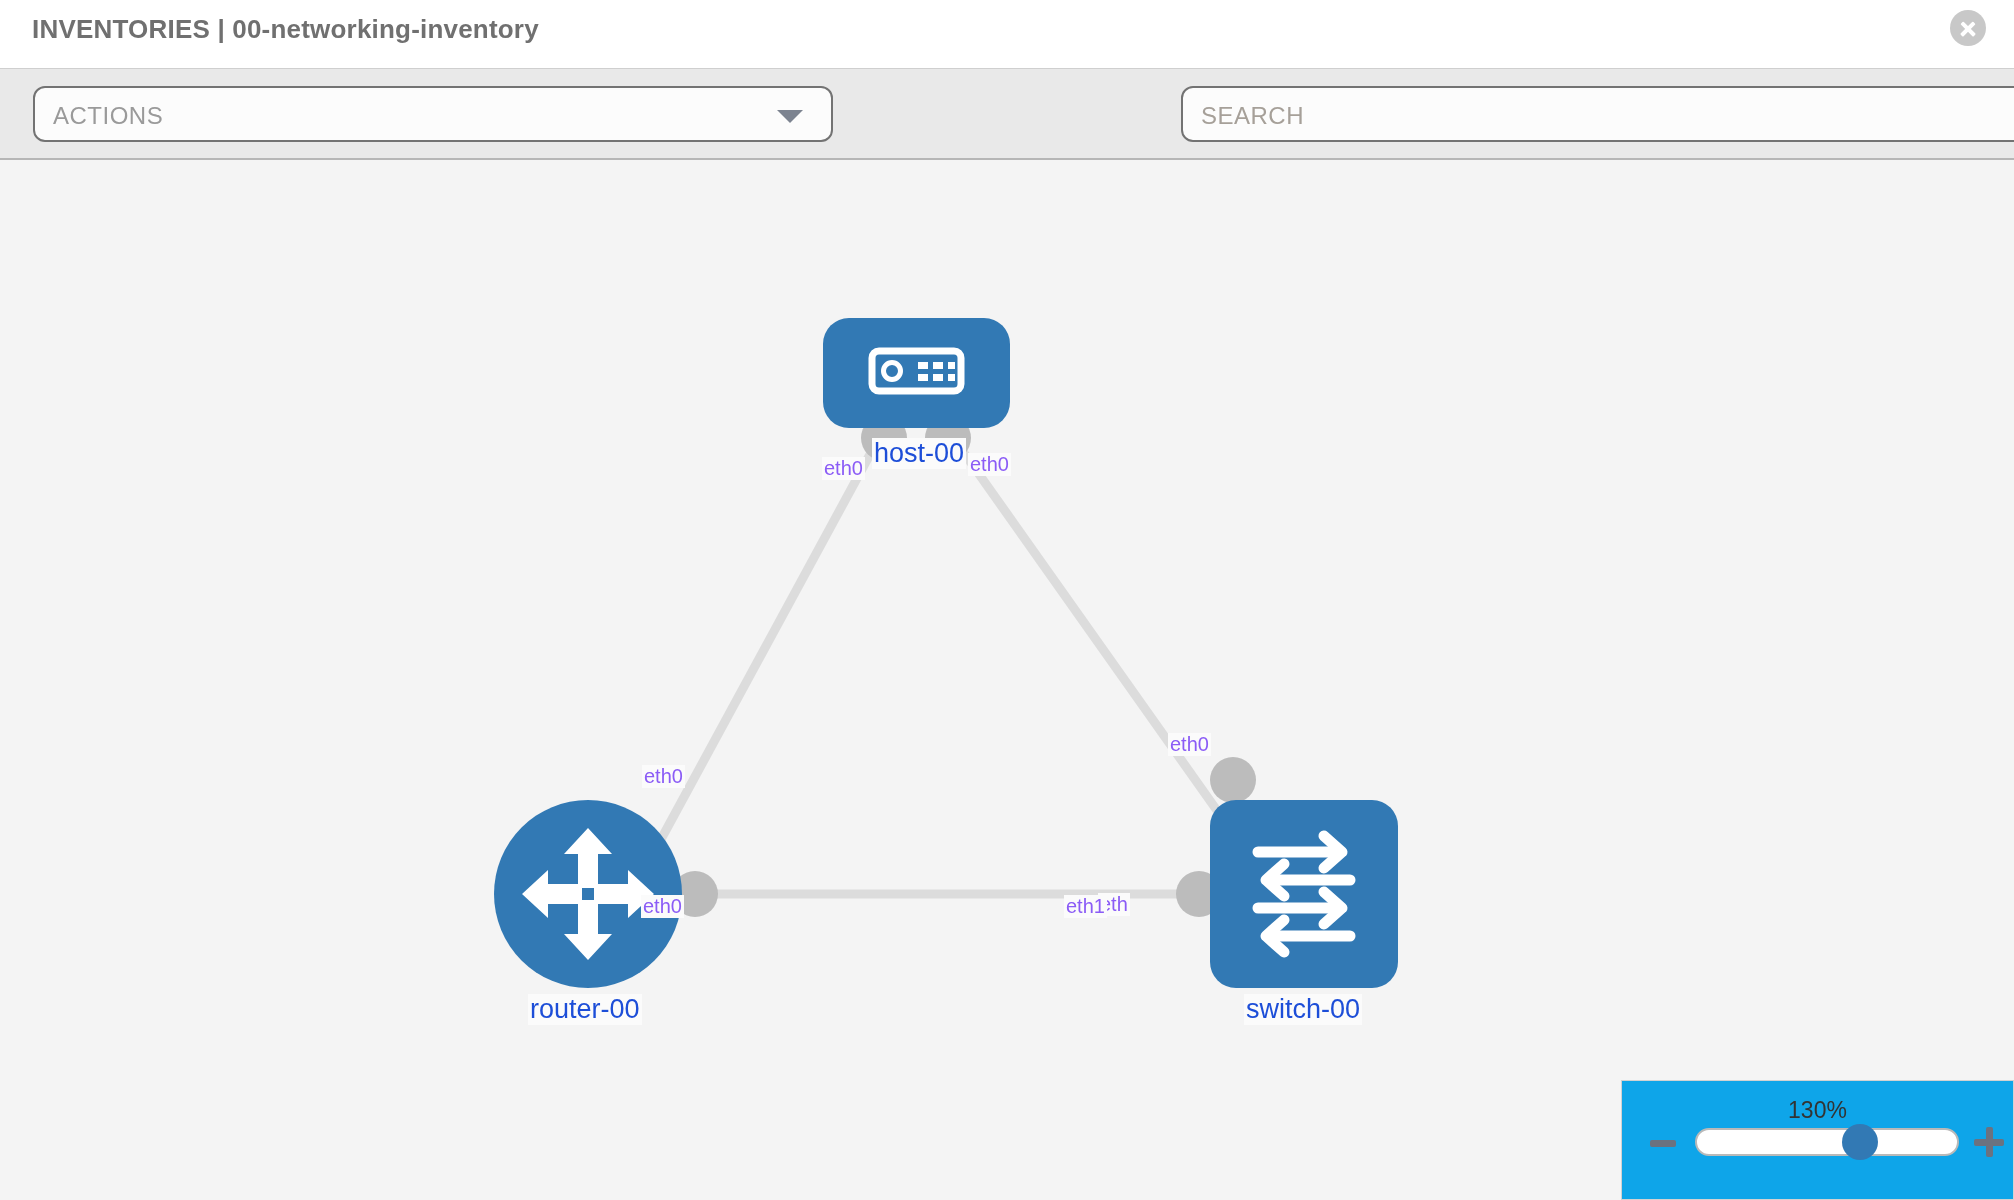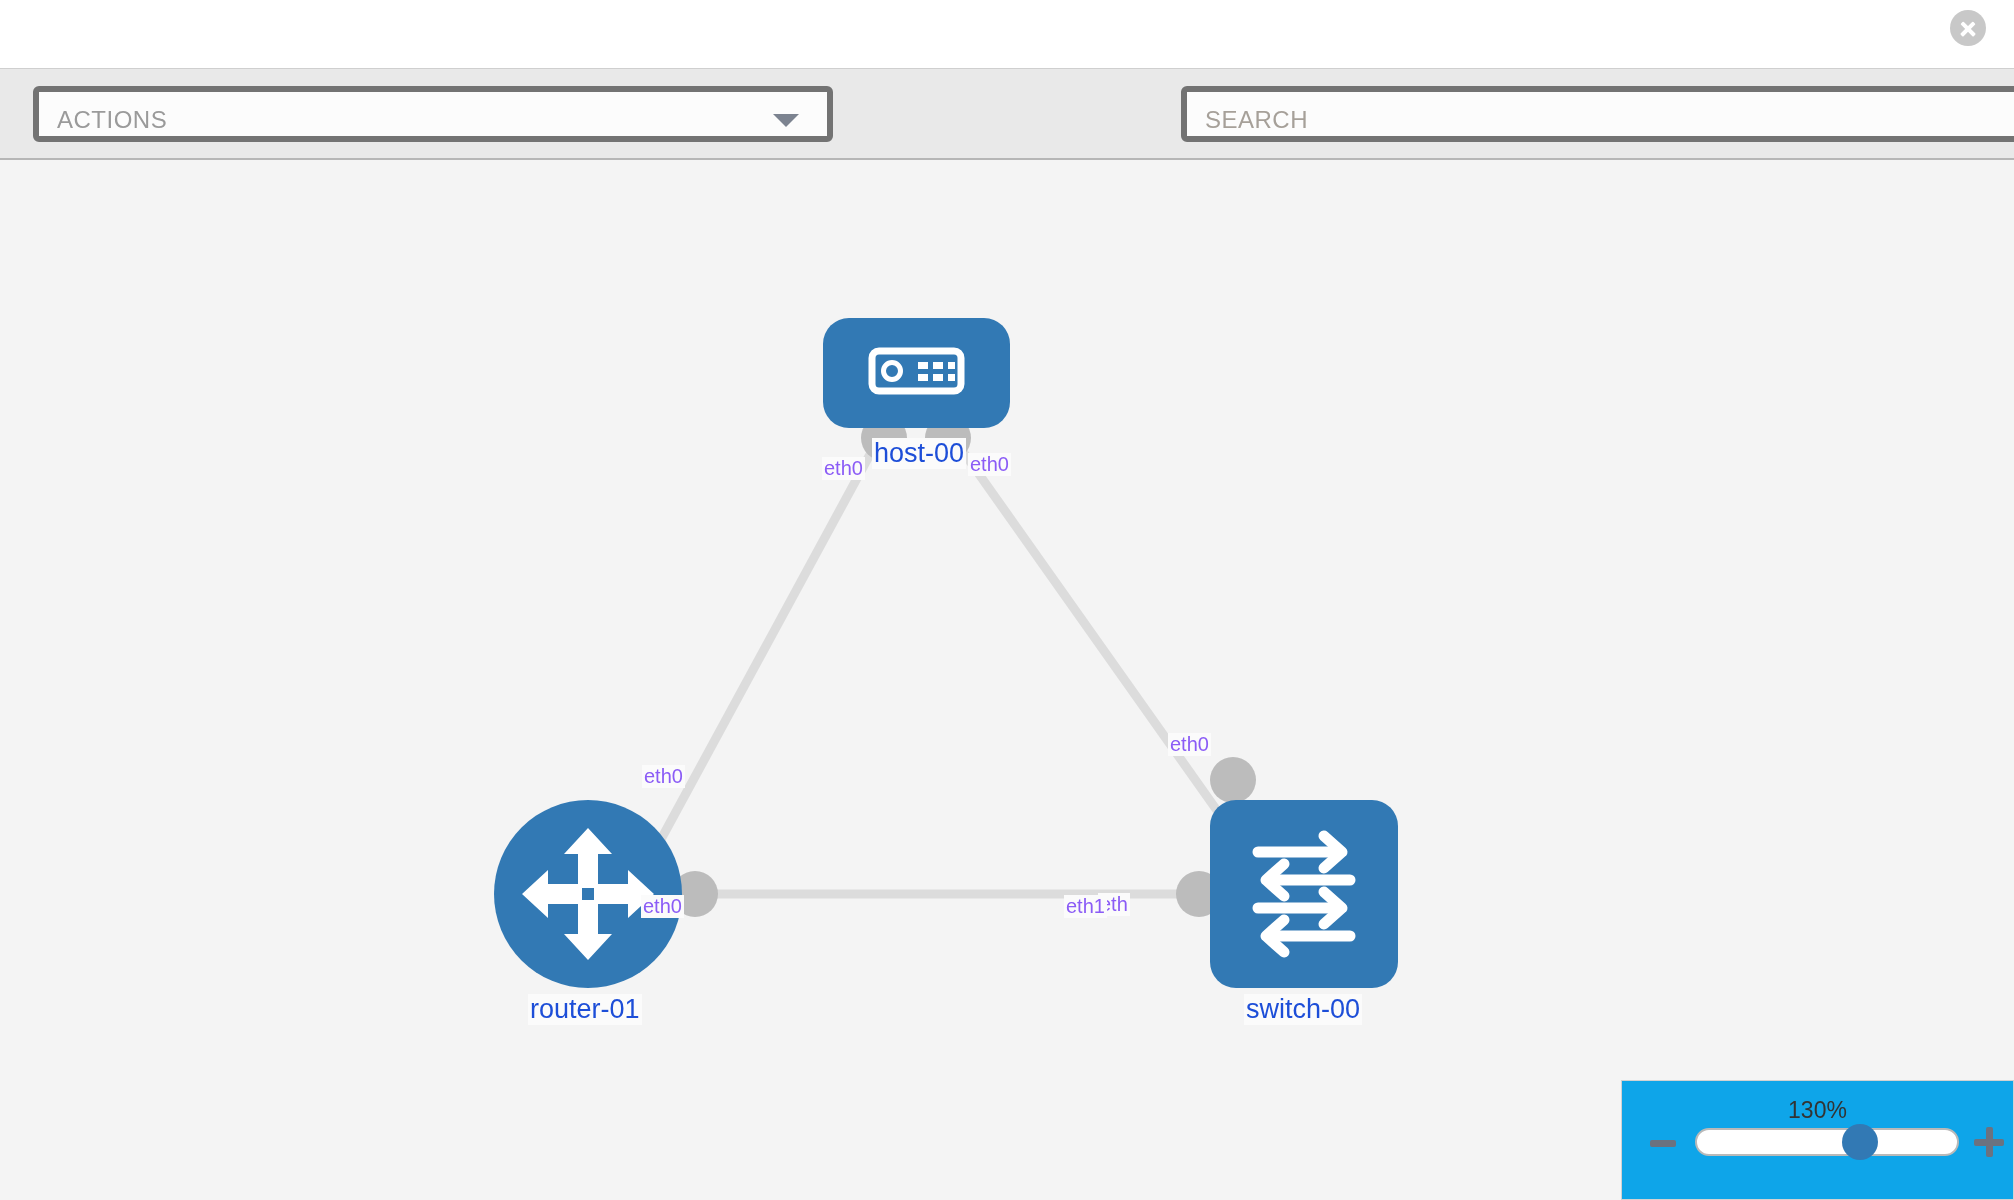--- a/index.html
+++ b/index.html
@@ -56,22 +56,22 @@
     left: 0; top: 68px;
     width: 2014px; height: 92px;
     background: #e9e9e9;
     border-top: 1px solid #cfcfcf;
     border-bottom: 2px solid #b6b6b6;
     box-sizing: border-box;
   }
   .field {
     position: absolute;
     background: #fcfcfc;
-    border: 6px solid #737373;
-    border-radius: 6px;
+    border: 2px solid #737373;
+    border-radius: 12px;
     box-sizing: border-box;
   }
   #actions-select {
     left: 33px; top: 17px;
     width: 800px; height: 56px;
     cursor: pointer;
   }
   #actions-label {
     position: absolute;
     left: 18px; top: 14px;
@@ -229,20 +229,21 @@
     background: #6b7280;
     border-radius: 2px;
   }
   #zoom-in-button .p-h { left: 0; top: 11.5px; width: 30px; height: 7px; }
   #zoom-in-button .p-v { left: 11.5px; top: 0; width: 7px; height: 30px; }
 </style>
 </head>
 <body>
 
 <div id="header">
+  <div id="page-title">INVENTORIES | 00-networking-inventory</div>
   <div id="close-button">
     <span class="x1"></span>
     <span class="x2"></span>
   </div>
 </div>
 
 <div id="toolbar">
 
   <div id="actions-select" class="field">
     <span id="actions-label">ACTIONS</span>
@@ -307,21 +308,21 @@
   <div id="node-router" class="node">
     <svg class="node-glyph" viewBox="0 0 188 188">
       <g fill="#ffffff">
         <path d="M94 28 l24 26 h-14 v34 h-20 V54 H70 z"></path>
         <path d="M94 160 l24 -26 h-14 v-34 h-20 v34 H70 z"></path>
         <path d="M28 94 l26 -24 v14 h34 v20 H54 v14 z"></path>
         <path d="M160 94 l-26 -24 v14 h-34 v20 h34 v14 z"></path>
       </g>
     </svg>
   </div>
-  <div class="node-label" style="left:528px; top:834px;">router-01</div>
+  <div class="node-label" style="left:528px; top:834px;">router-00</div>
   <div class="edge-label" style="left:641px; top:735px;">eth0</div>
   <div class="edge-label" style="left:642px; top:605px;">eth0</div>
 
   <div id="node-switch" class="node">
     <svg class="node-glyph" viewBox="0 0 188 188">
       <g stroke="#ffffff" stroke-width="11" stroke-linecap="round" stroke-linejoin="round" fill="none">
         <path d="M48 52 H130"></path>
           <path d="M114 36 L132 52 L114 68"></path>
         <path d="M140 80 H58"></path>
           <path d="M74 64 L56 80 L74 96"></path>

